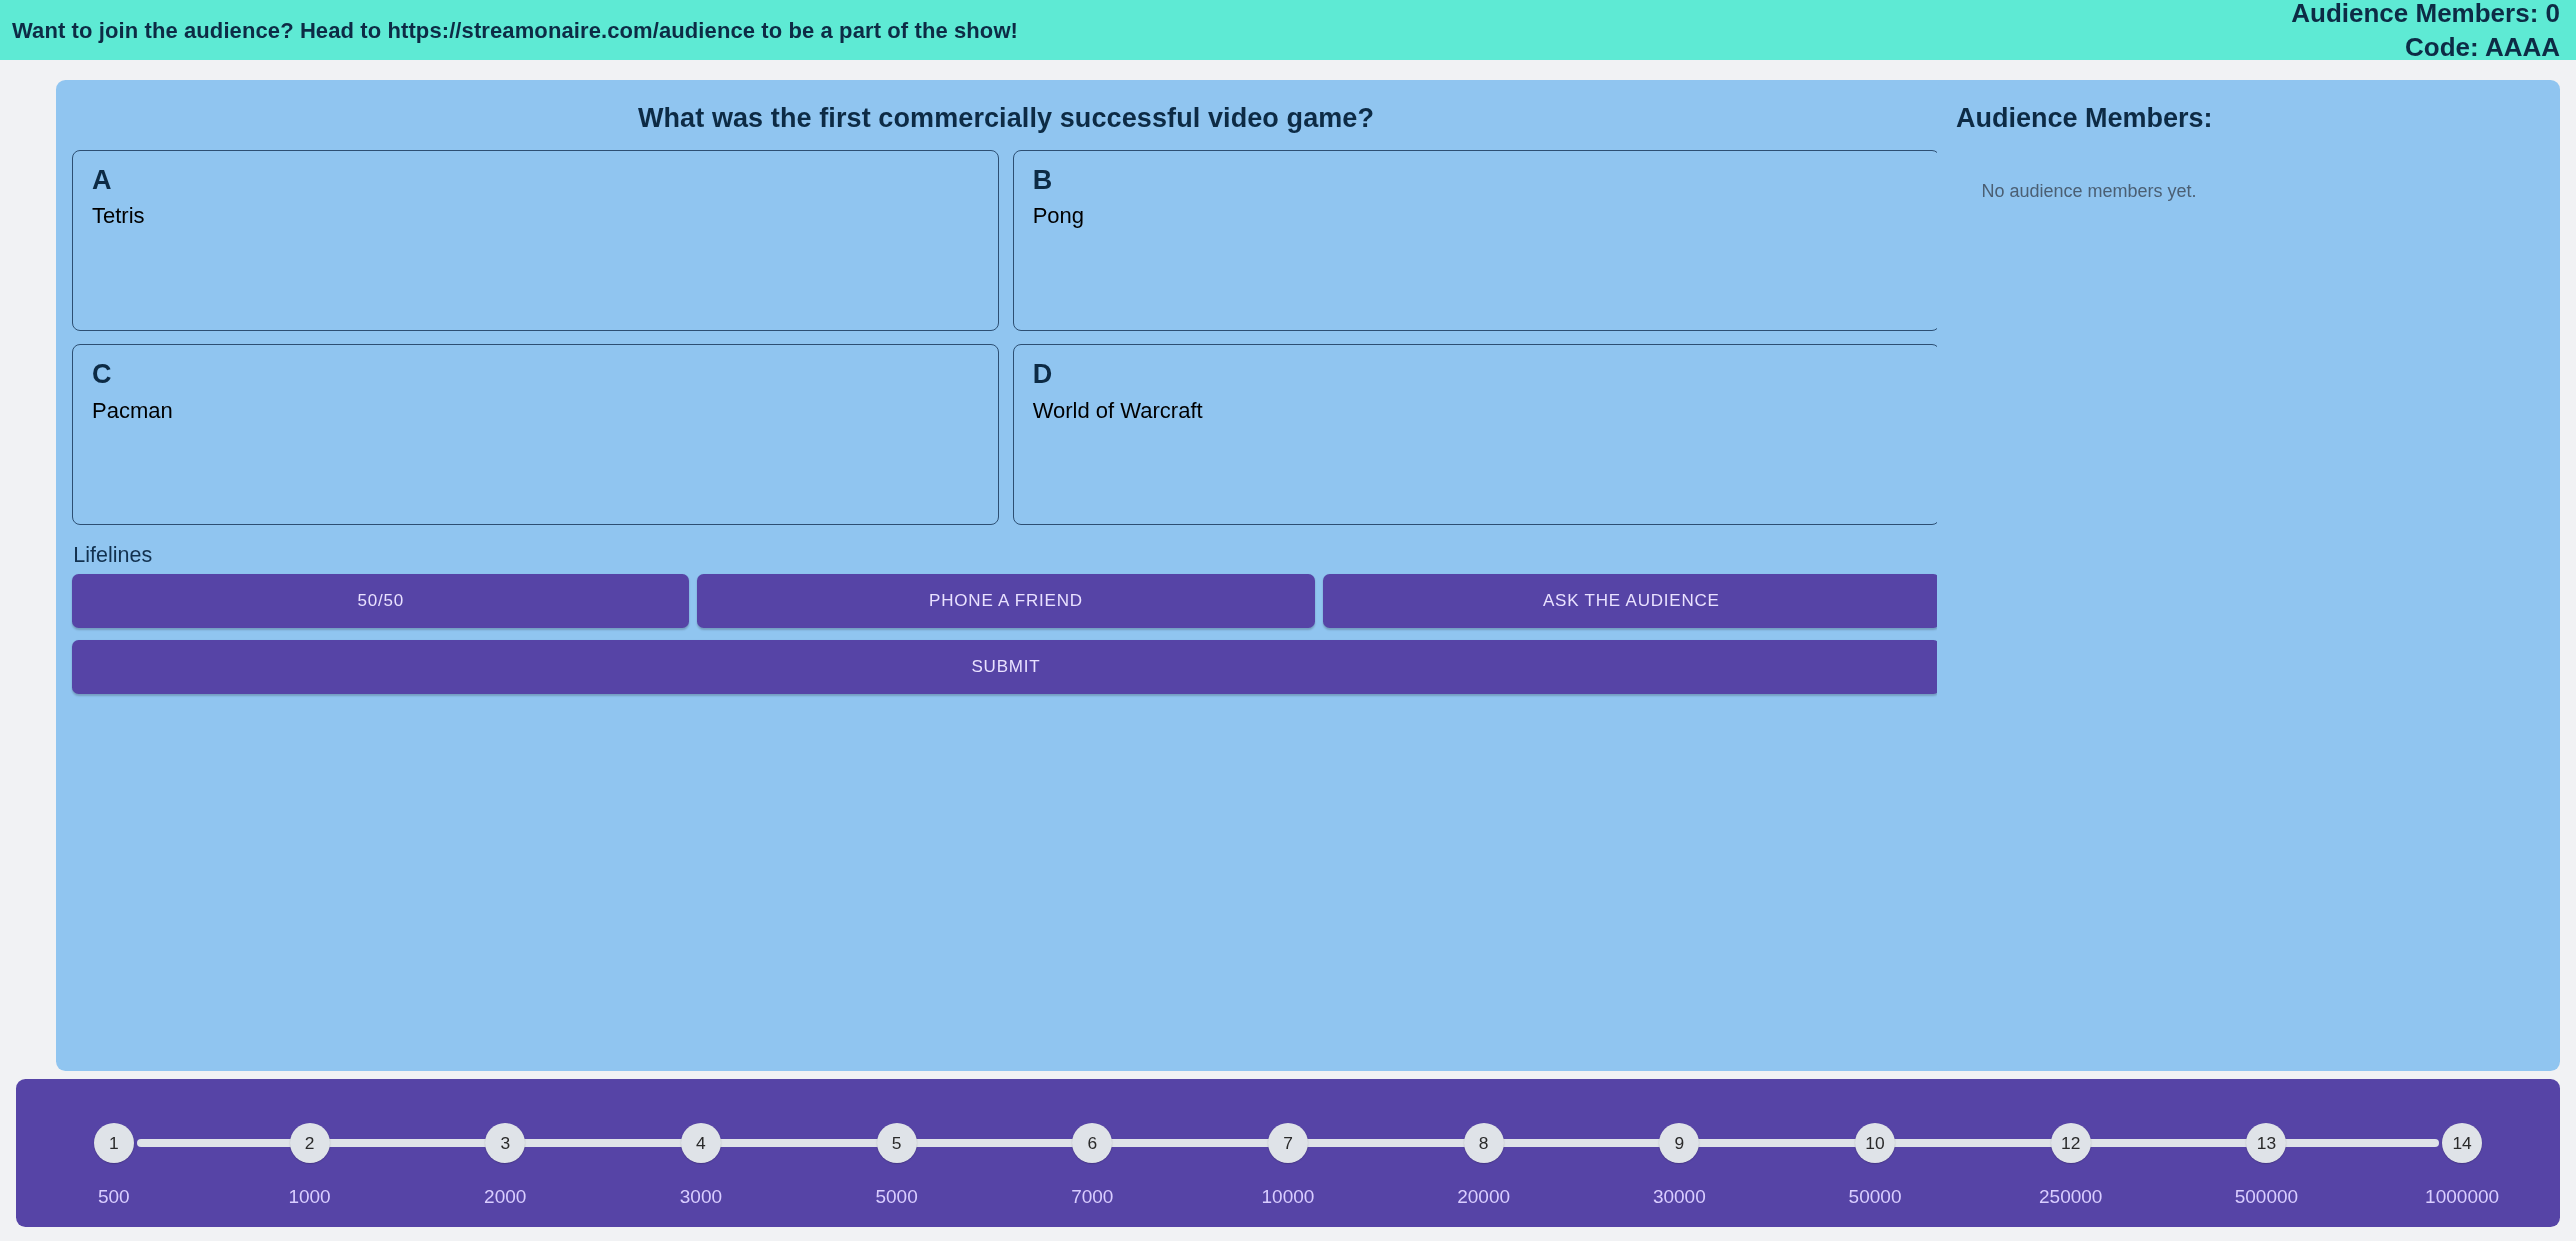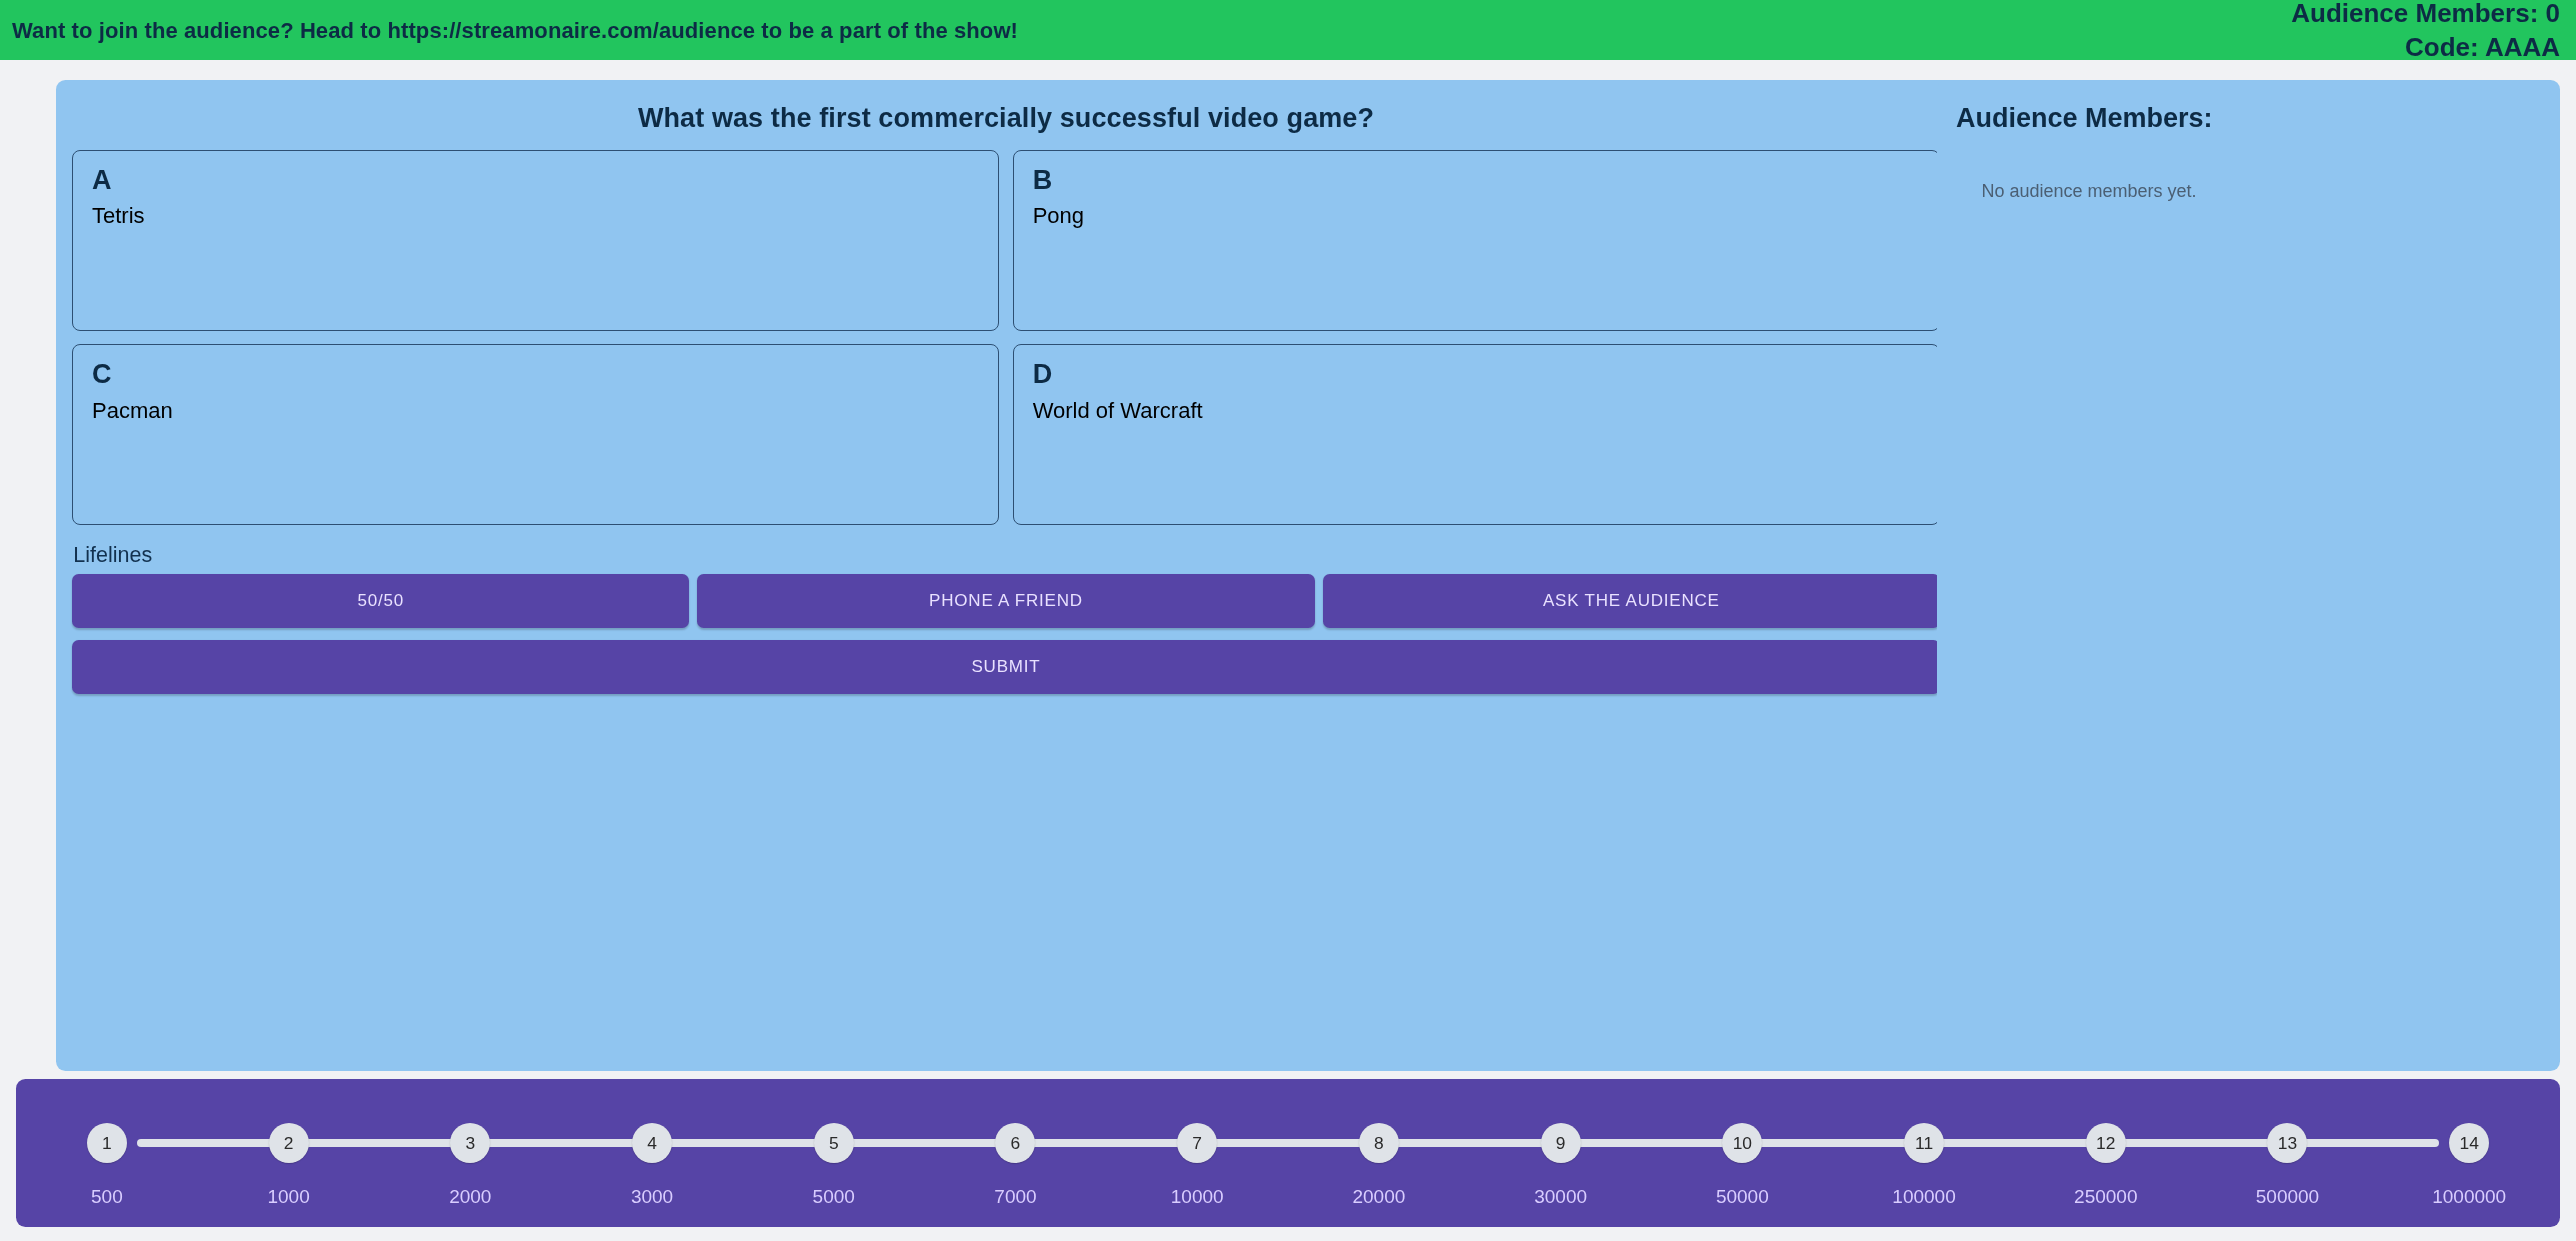--- a/index.html
+++ b/index.html
@@ -14,21 +14,21 @@
     overflow: hidden;
     position: relative;
   }
 
   
   .banner {
     position: absolute;
     left: 0; top: 0;
     width: 2576px;
     height: 60px;
-    background: #22c55e;
+    background: #5eead4;
     display: flex;
     align-items: center;
     justify-content: space-between;
     box-sizing: border-box;
     padding: 1px 16px 0 12px;
   }
   .banner-left {
     font-size: 22px;
     font-weight: bold;
     color: #0d2b45;
@@ -322,24 +322,20 @@
       </div>
       <div class="ladder-step">
         <div class="step-circle">9</div>
         <div class="step-value">30000</div>
       </div>
       <div class="ladder-step">
         <div class="step-circle">10</div>
         <div class="step-value">50000</div>
       </div>
       <div class="ladder-step">
-        <div class="step-circle">11</div>
-        <div class="step-value">100000</div>
-      </div>
-      <div class="ladder-step">
         <div class="step-circle">12</div>
         <div class="step-value">250000</div>
       </div>
       <div class="ladder-step">
         <div class="step-circle">13</div>
         <div class="step-value">500000</div>
       </div>
       <div class="ladder-step">
         <div class="step-circle">14</div>
         <div class="step-value">1000000</div>

